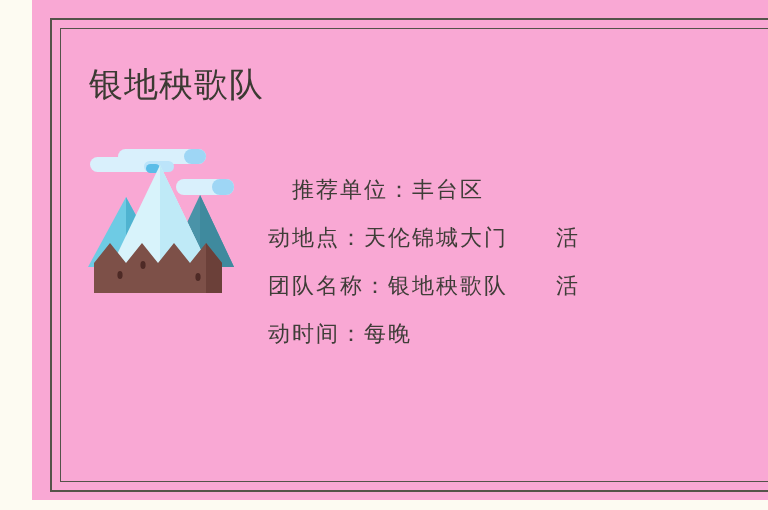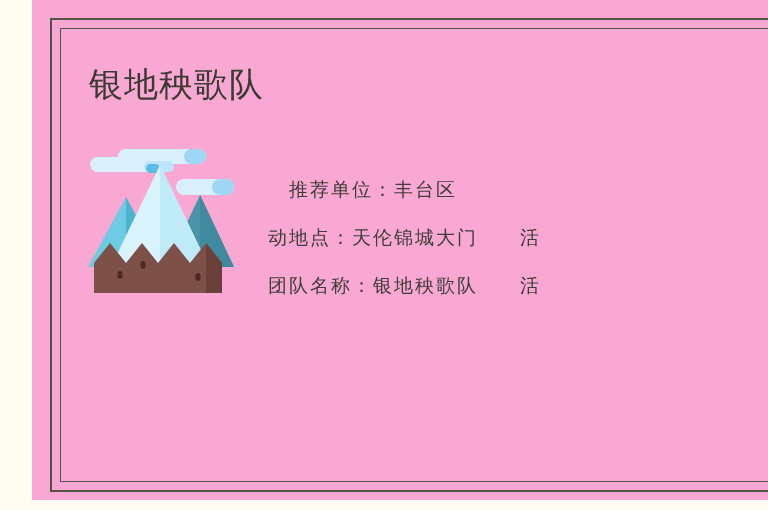--- a/index.html
+++ b/index.html
@@ -82,21 +82,21 @@
 
   
   .info-block {
     position: absolute;
     left: 236px;
     top: 166px;
     width: 400px;
   }
   .info-line {
     font-family: Liberation Sans, sans-serif;
-    font-size: 19px;
+    font-size: 22px;
     line-height: 48px;
     color: #3f3d38;
     letter-spacing: 2px;
     white-space: pre;
   }
 </style>
 </head>
 <body>
 
 <div id="page">
@@ -143,16 +143,17 @@
           <ellipse cx="55" cy="118" rx="2.6" ry="4" fill="#4e2a26"></ellipse>
           <ellipse cx="110" cy="130" rx="2.6" ry="4" fill="#4e2a26"></ellipse>
         </g>
       </svg>
     </div>
 
     <div class="info-block">
       <div class="info-line">　推荐单位：丰台区</div>
       <div class="info-line">动地点：天伦锦城大门　　活</div>
       <div class="info-line">团队名称：银地秧歌队　　活</div>
+      <div class="info-line">动时间：每晚</div>
     </div>
 
   </div>
 </div>
 
 </body></html>

